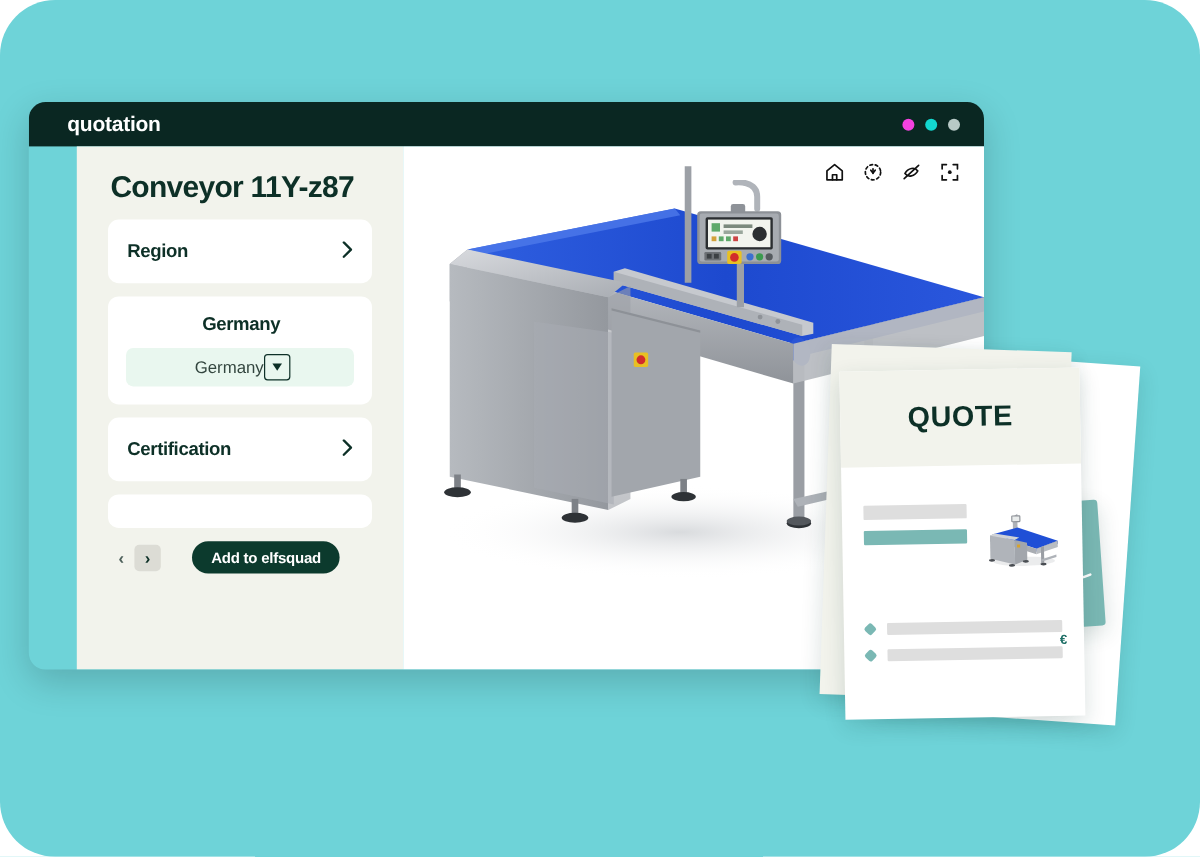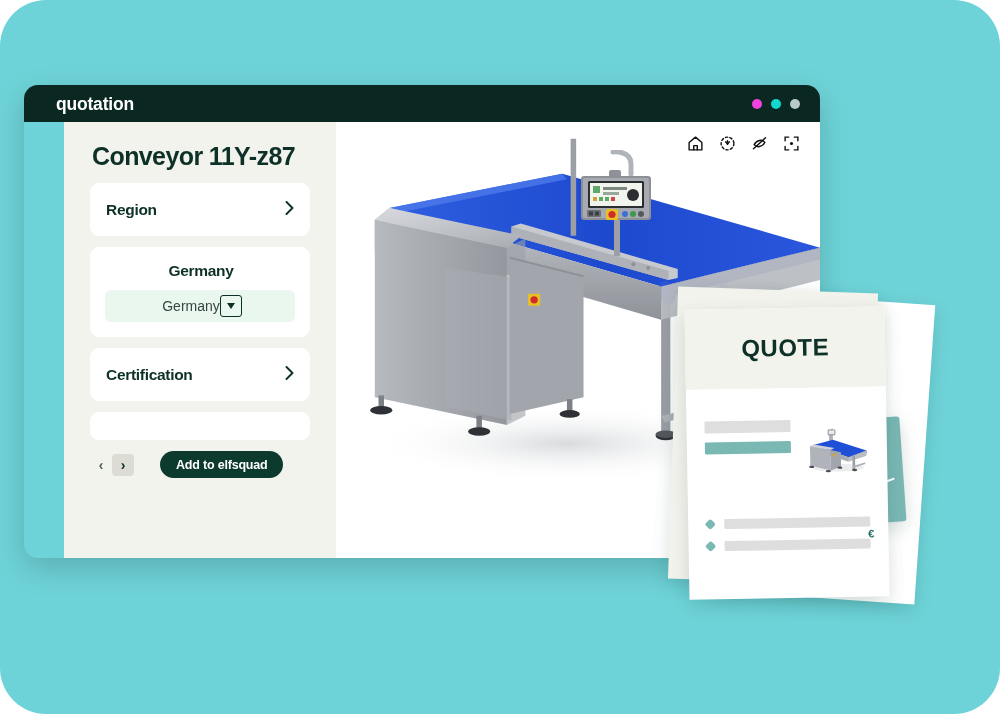--- a/index.html
+++ b/index.html
@@ -82,21 +82,21 @@
   
   .viewer{flex:1;background:#ffffff;position:relative;overflow:hidden;}
   .viewer-tools{position:absolute;right:20px;top:12px;display:flex;gap:14px;z-index:6;}
   .tool{width:18px;height:18px;display:flex;align-items:center;justify-content:center;cursor:pointer;}
   .tool svg{display:block;}
 
   
   .scene{position:absolute;left:0;top:0;width:100%;height:100%;}
 
   
-  .quote-stack{position:absolute;left:645px;top:280px;width:340px;height:360px;}
+  .quote-stack{position:absolute;left:660px;top:280px;width:340px;height:360px;}
   .paper{position:absolute;box-shadow:0 6px 18px rgba(20,60,55,.16);}
   .paper-white-back{
     left:80px;top:18px;width:200px;height:300px;background:#ffffff;
     transform:rotate(4deg);
   }
   .paper-teal-sq{
     left:148px;top:140px;width:110px;height:105px;background:#7ab8b4;
     transform:rotate(-4deg);border-radius:3px;overflow:hidden;
   }
   .sig{position:absolute;left:-4px;top:18px;width:118px;height:70px;}

